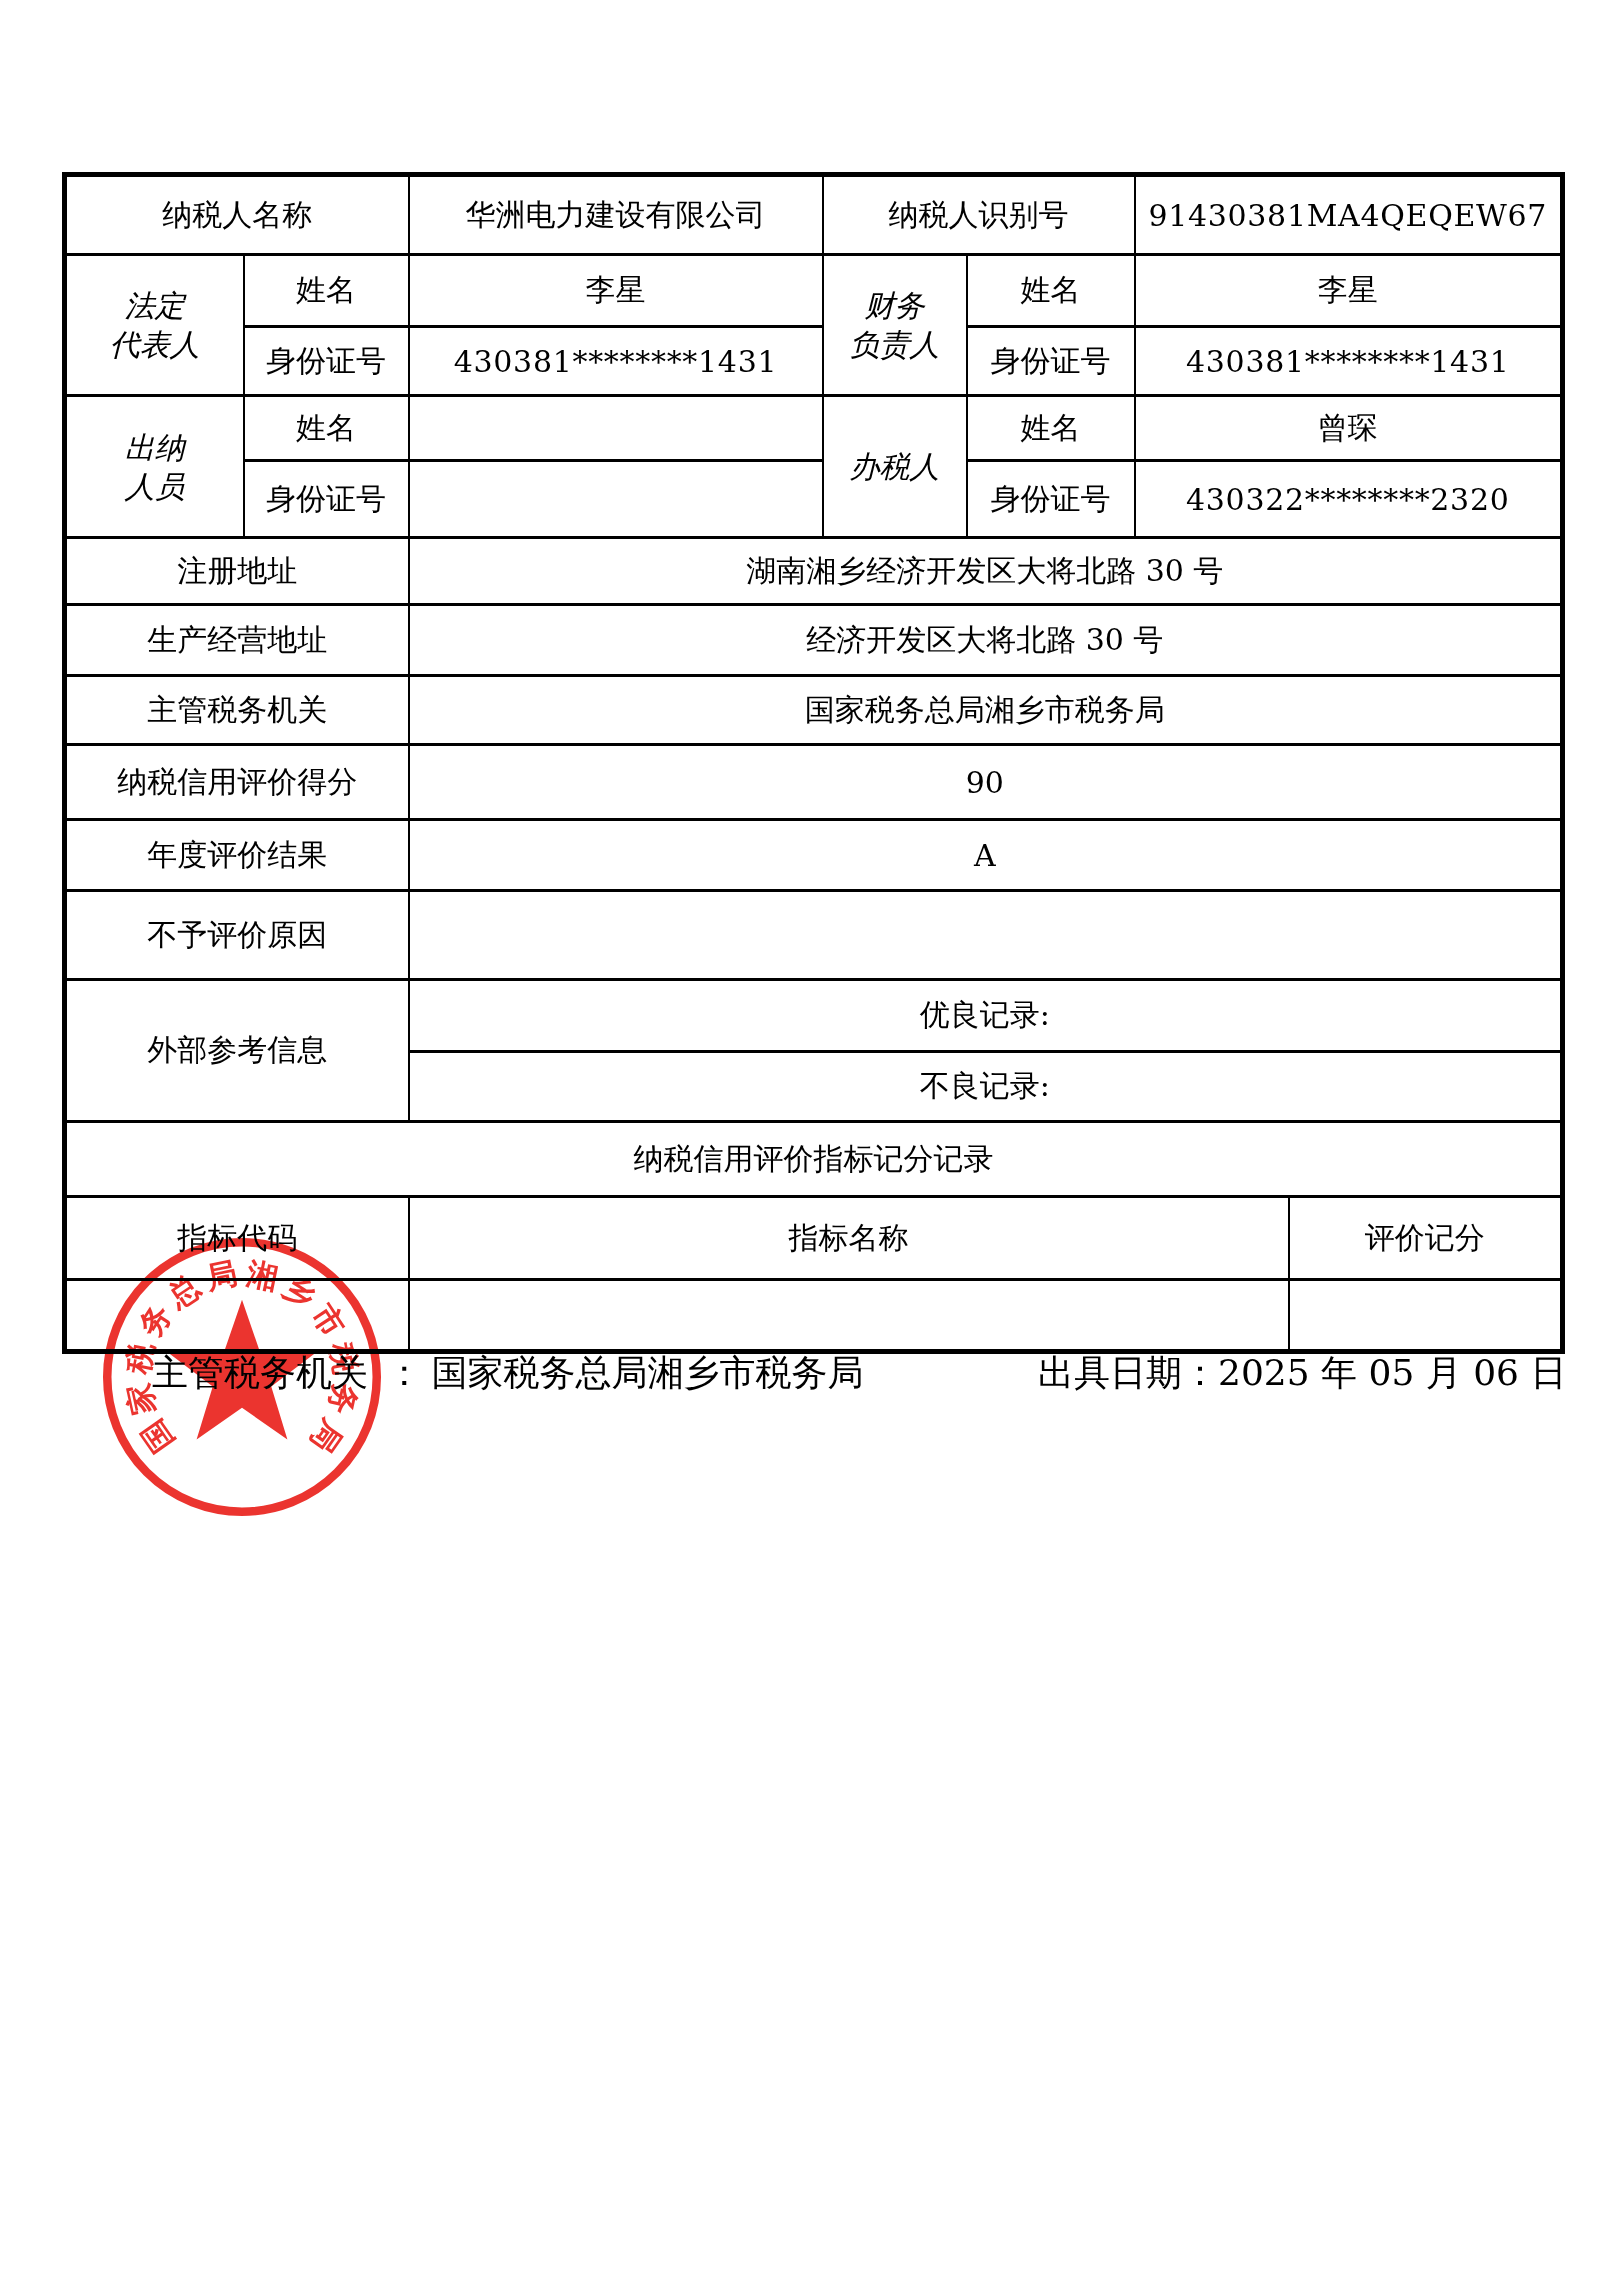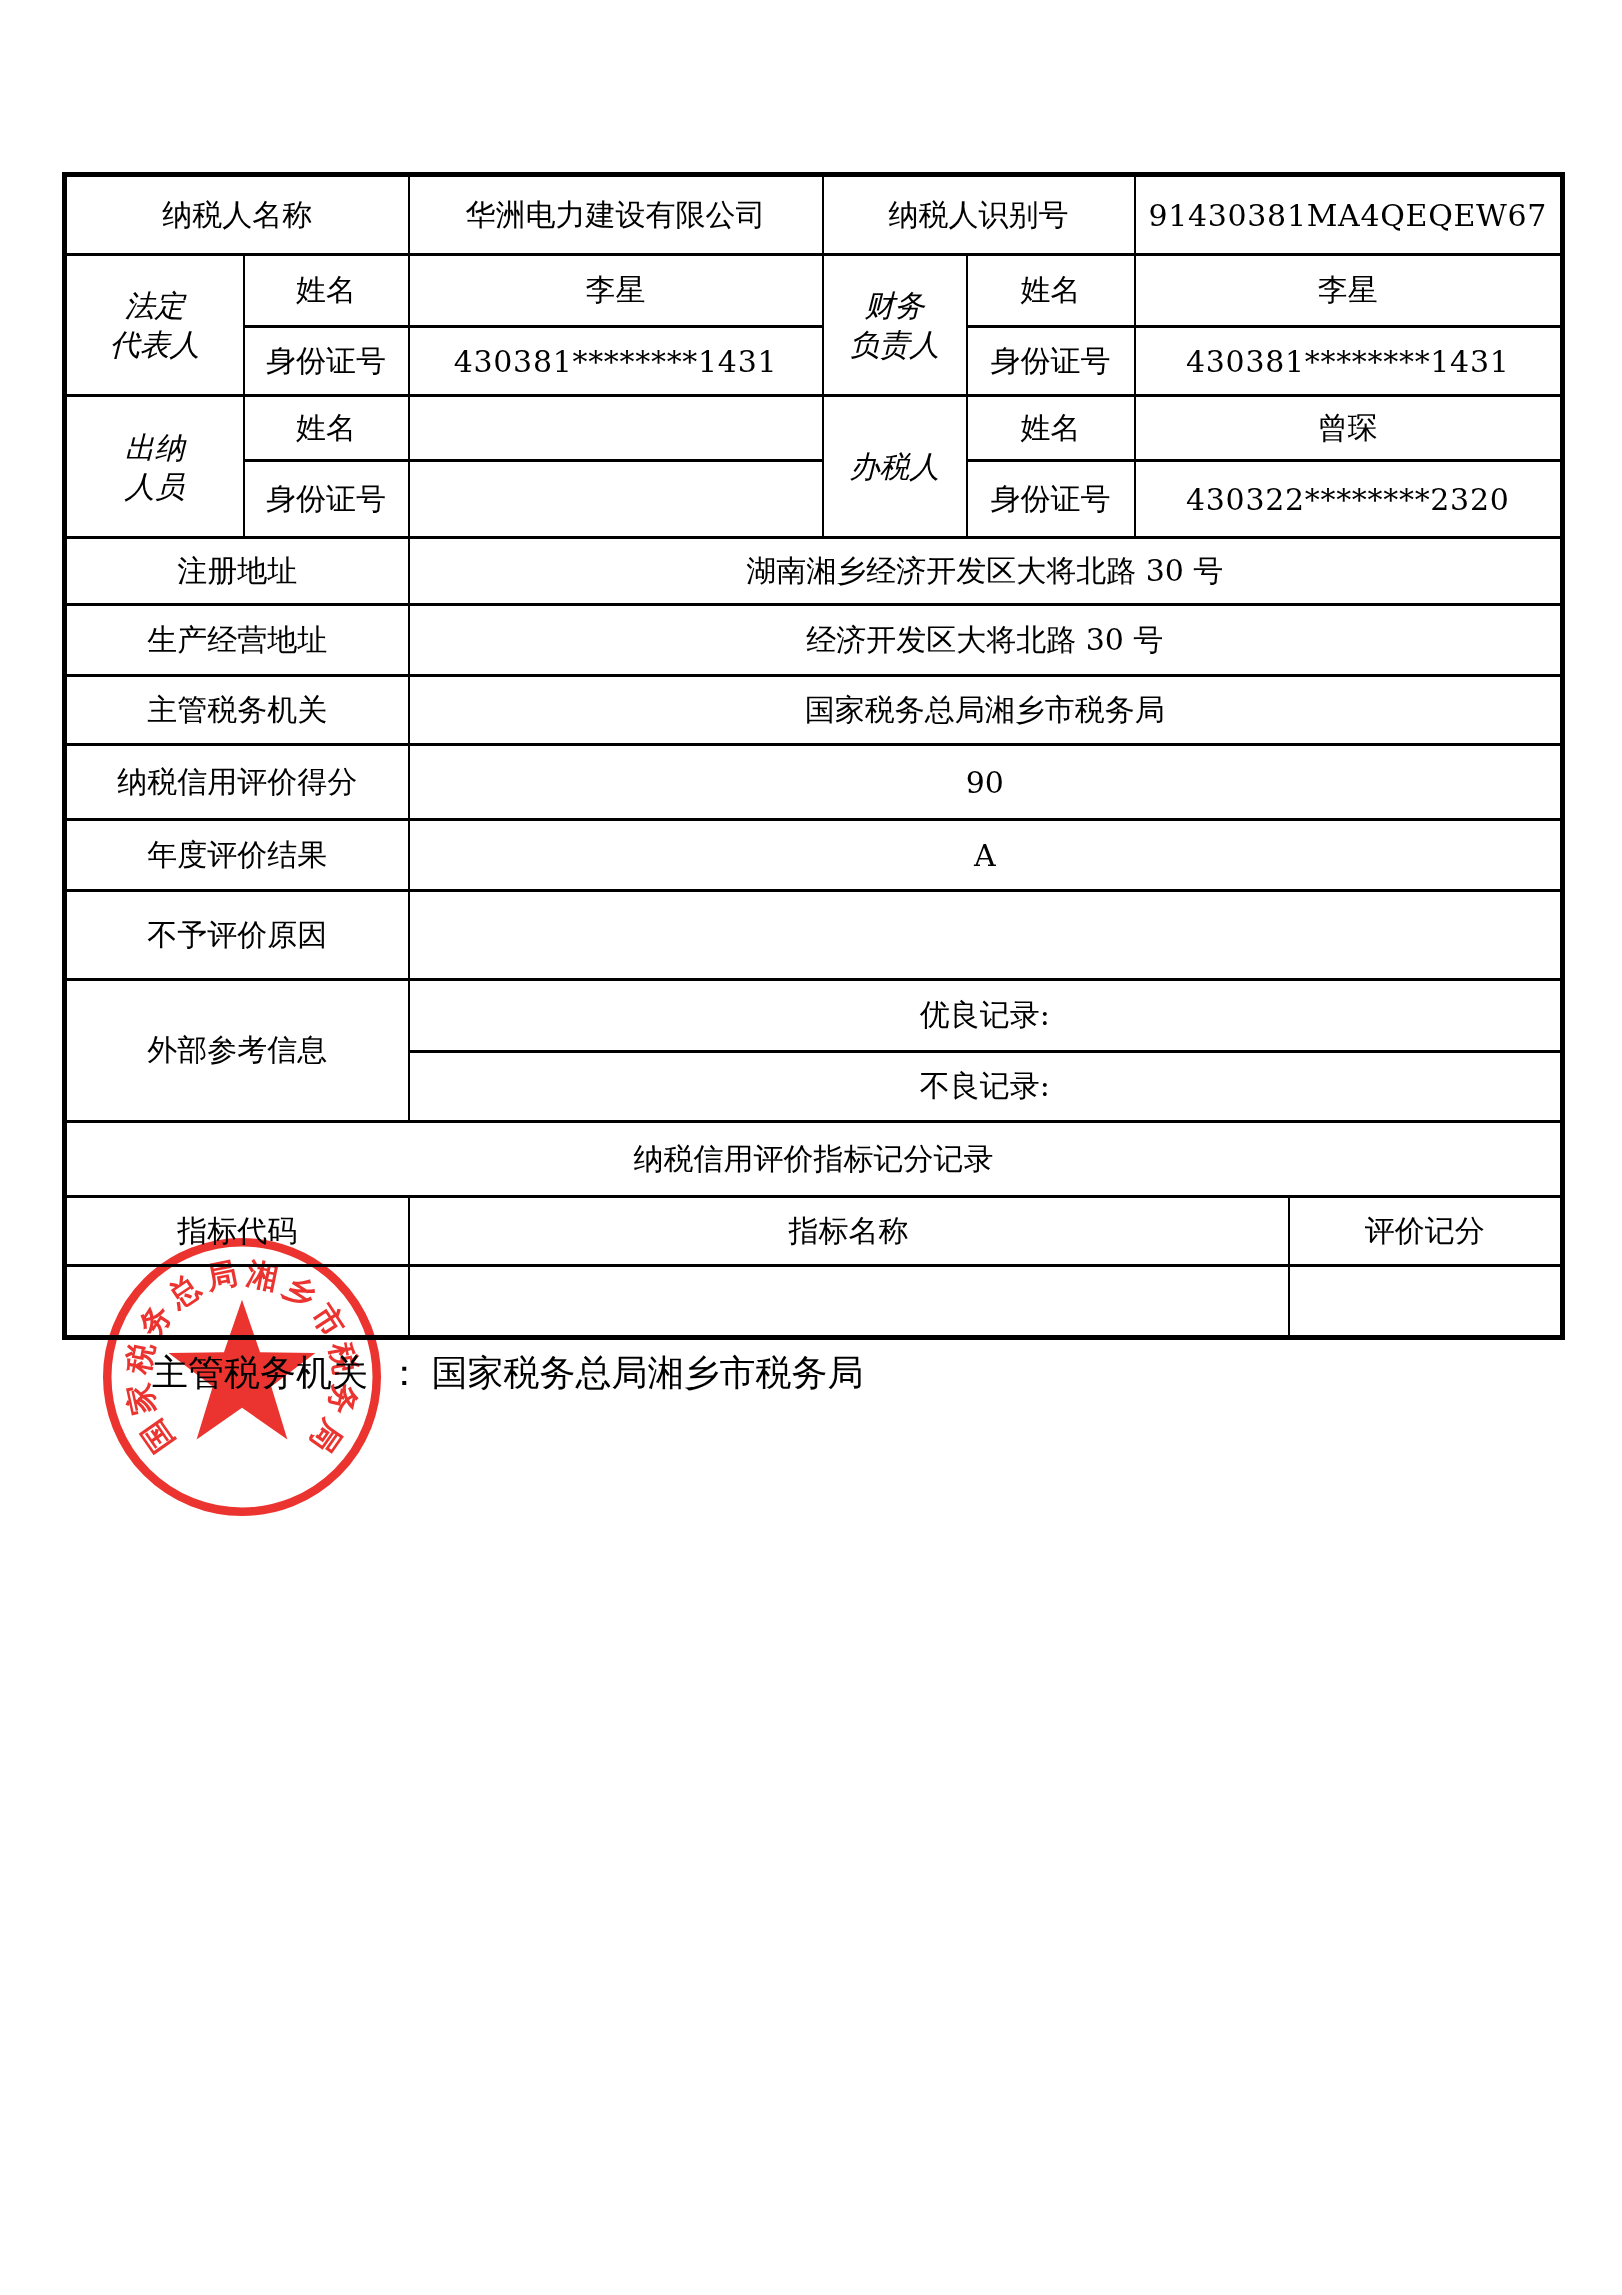--- a/index.html
+++ b/index.html
@@ -139,38 +139,39 @@
       <td colspan="5" class="lbl">优良记录:</td>
     </tr>
     <tr style="height:70px">
       <td colspan="5" class="lbl">不良记录:</td>
     </tr>
 
     <tr style="height:75px">
       <td colspan="7" class="center">纳税信用评价指标记分记录</td>
     </tr>
 
-    <tr style="height:69px">
+    <tr style="height:83px">
       <td colspan="2">指标代码</td>
       <td colspan="4">指标名称</td>
       <td>评价记分</td>
     </tr>
 
     <tr style="height:72px">
       <td colspan="2"></td>
       <td colspan="4"></td>
       <td></td>
     </tr>
   </tbody>
     </table>
 
   <div id="footer-line">
     <span id="footer-authority">
       <span>主管税务机关</span><span id="footer-colon">：</span><span>国家税务总局湘乡市税务局</span>
     </span>
+    <span id="footer-date">出具日期：2025 年 05 月 06 日</span>
   </div>
 
   <svg id="stamp" viewBox="-240 -240 480 480" xmlns="http://www.w3.org/2000/svg" style="color: rgb(232, 21, 15);">
     <circle cx="0" cy="0" r="206" fill="none" stroke="currentColor" stroke-width="13"></circle>
     <polygon fill="currentColor" points="0,-118 27.6,-38 112.2,-36.5 44.7,14.5 69.4,95.5 0,47 -69.4,95.5 -44.7,14.5 -112.2,-36.5 -27.6,-38"></polygon>
     <g id="stamp-ring-text">
         <text transform="rotate(-125) translate(0,-158)" text-anchor="middle" dy="16">国</text>
         <text transform="rotate(-102.27272727272728) translate(0,-158)" text-anchor="middle" dy="16">家</text>
         <text transform="rotate(-79.54545454545455) translate(0,-158)" text-anchor="middle" dy="16">税</text>
         <text transform="rotate(-56.81818181818181) translate(0,-158)" text-anchor="middle" dy="16">务</text>

